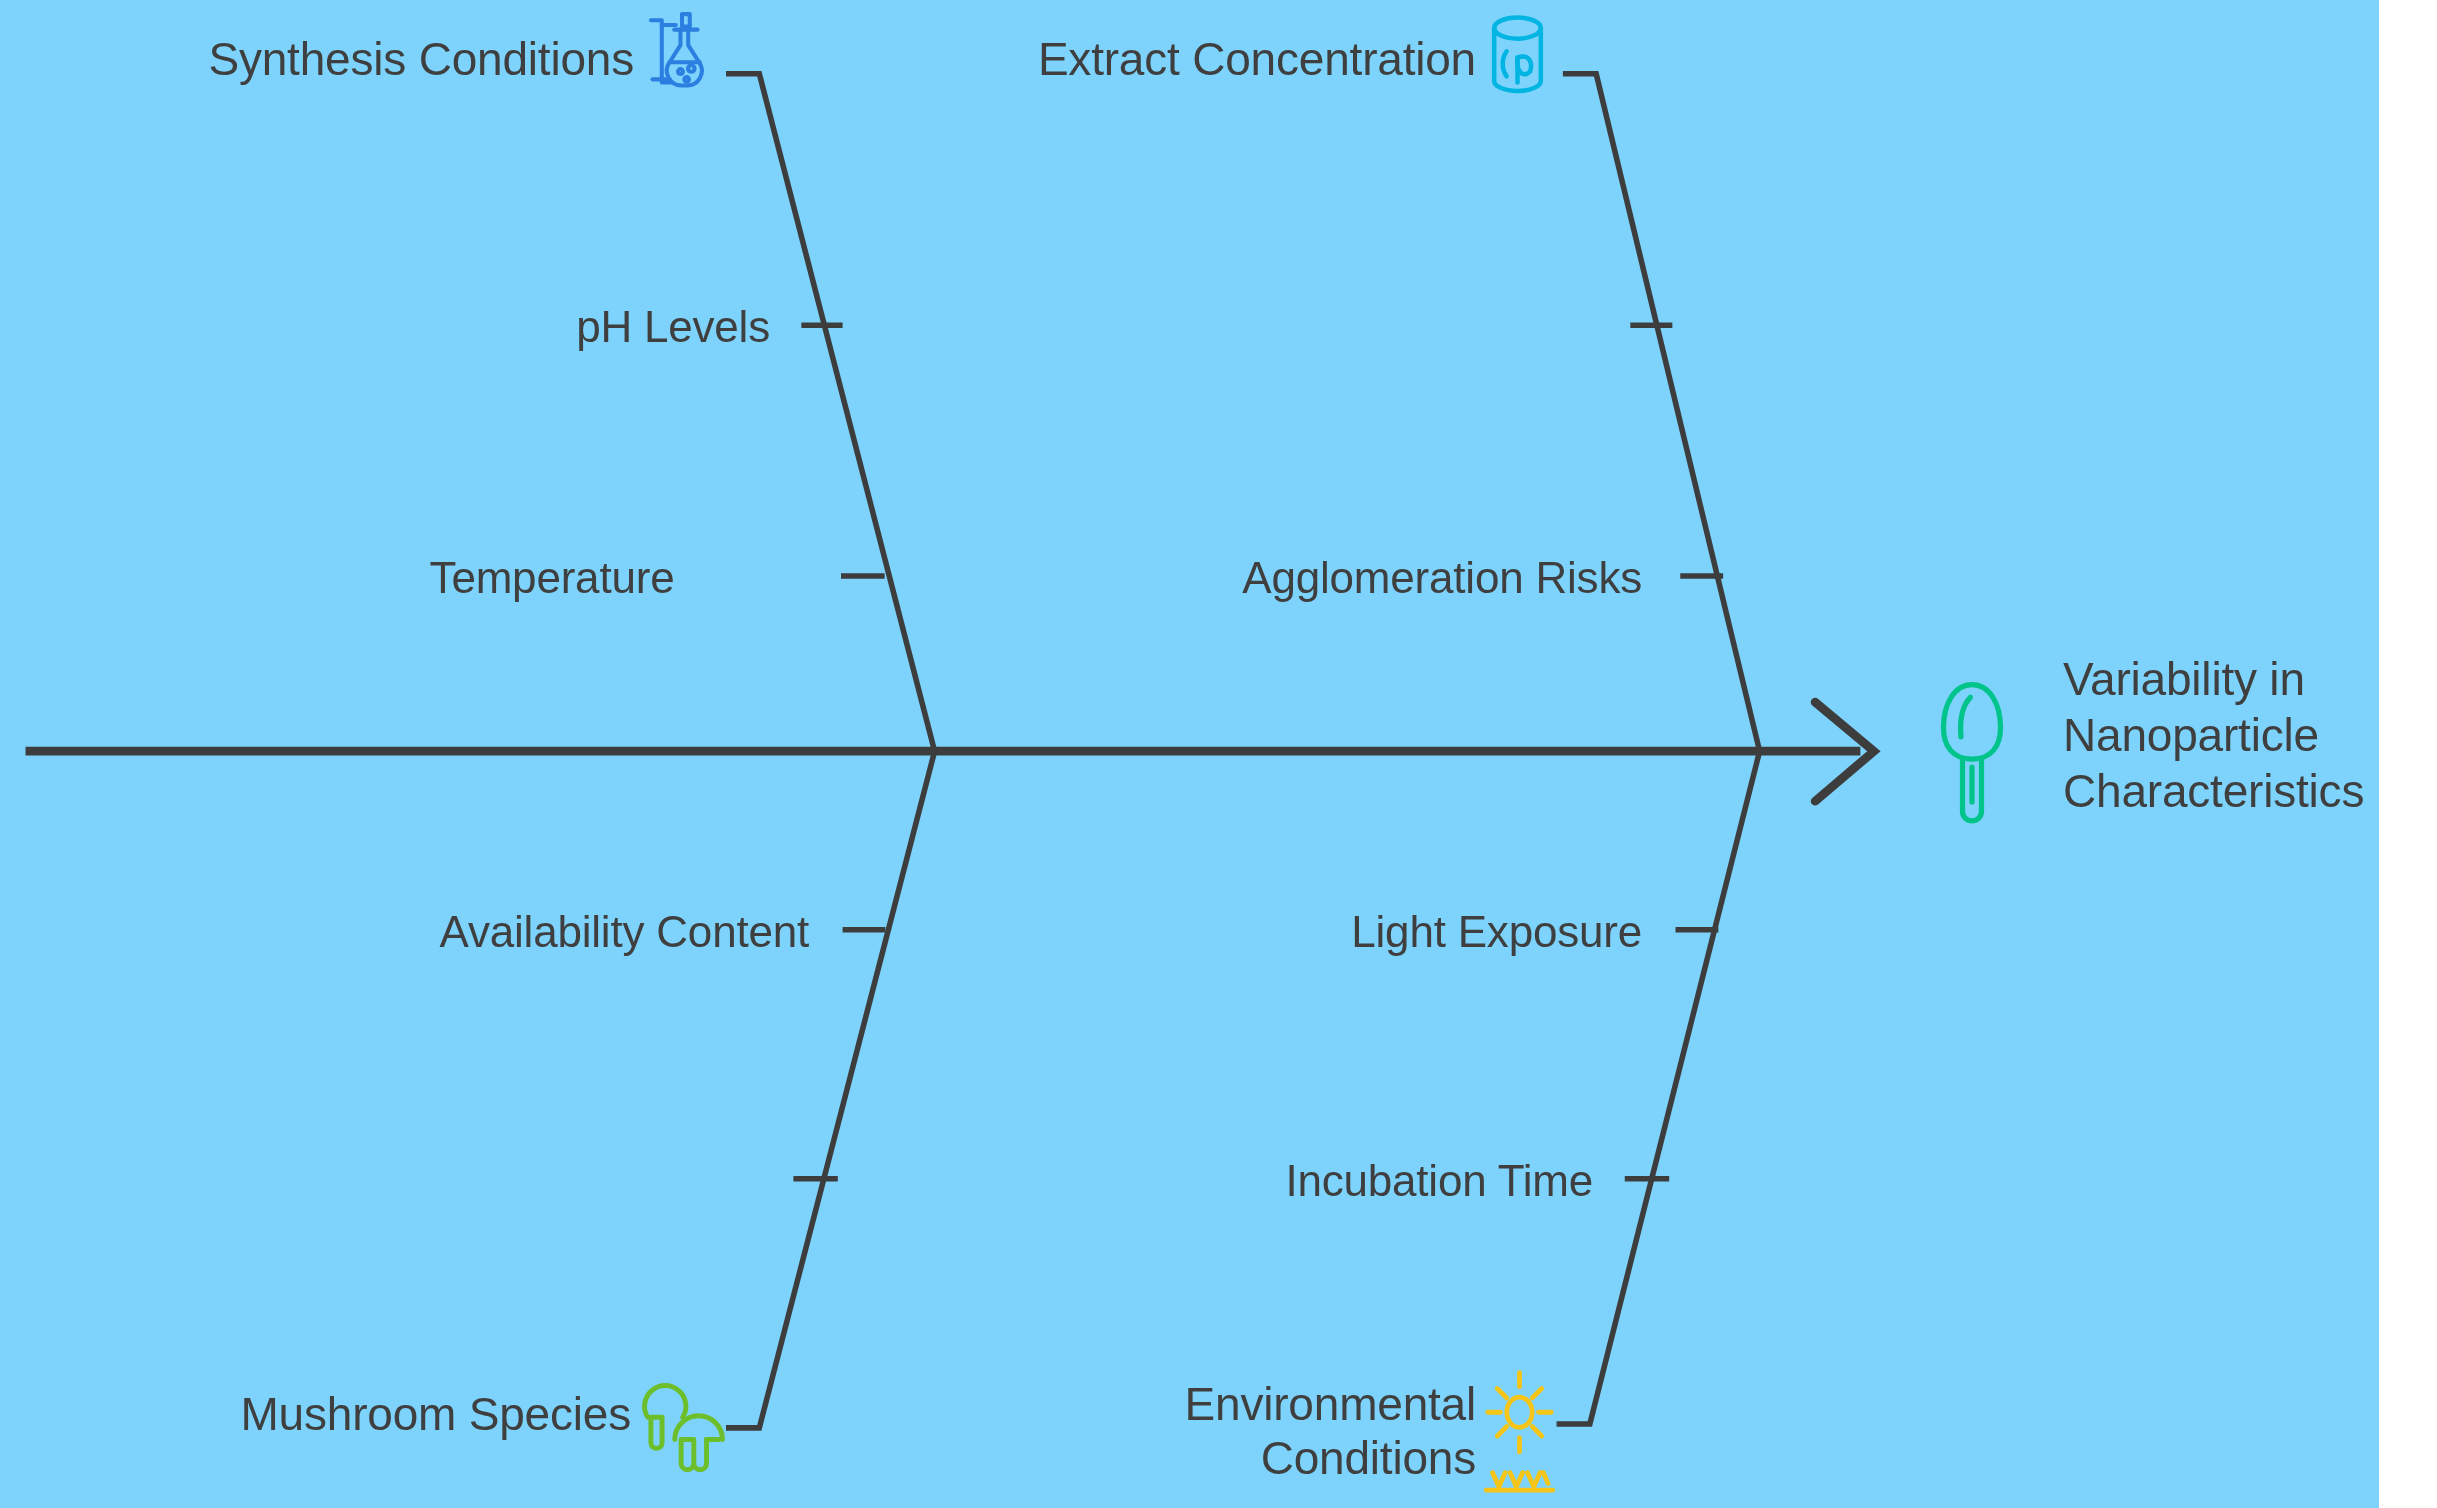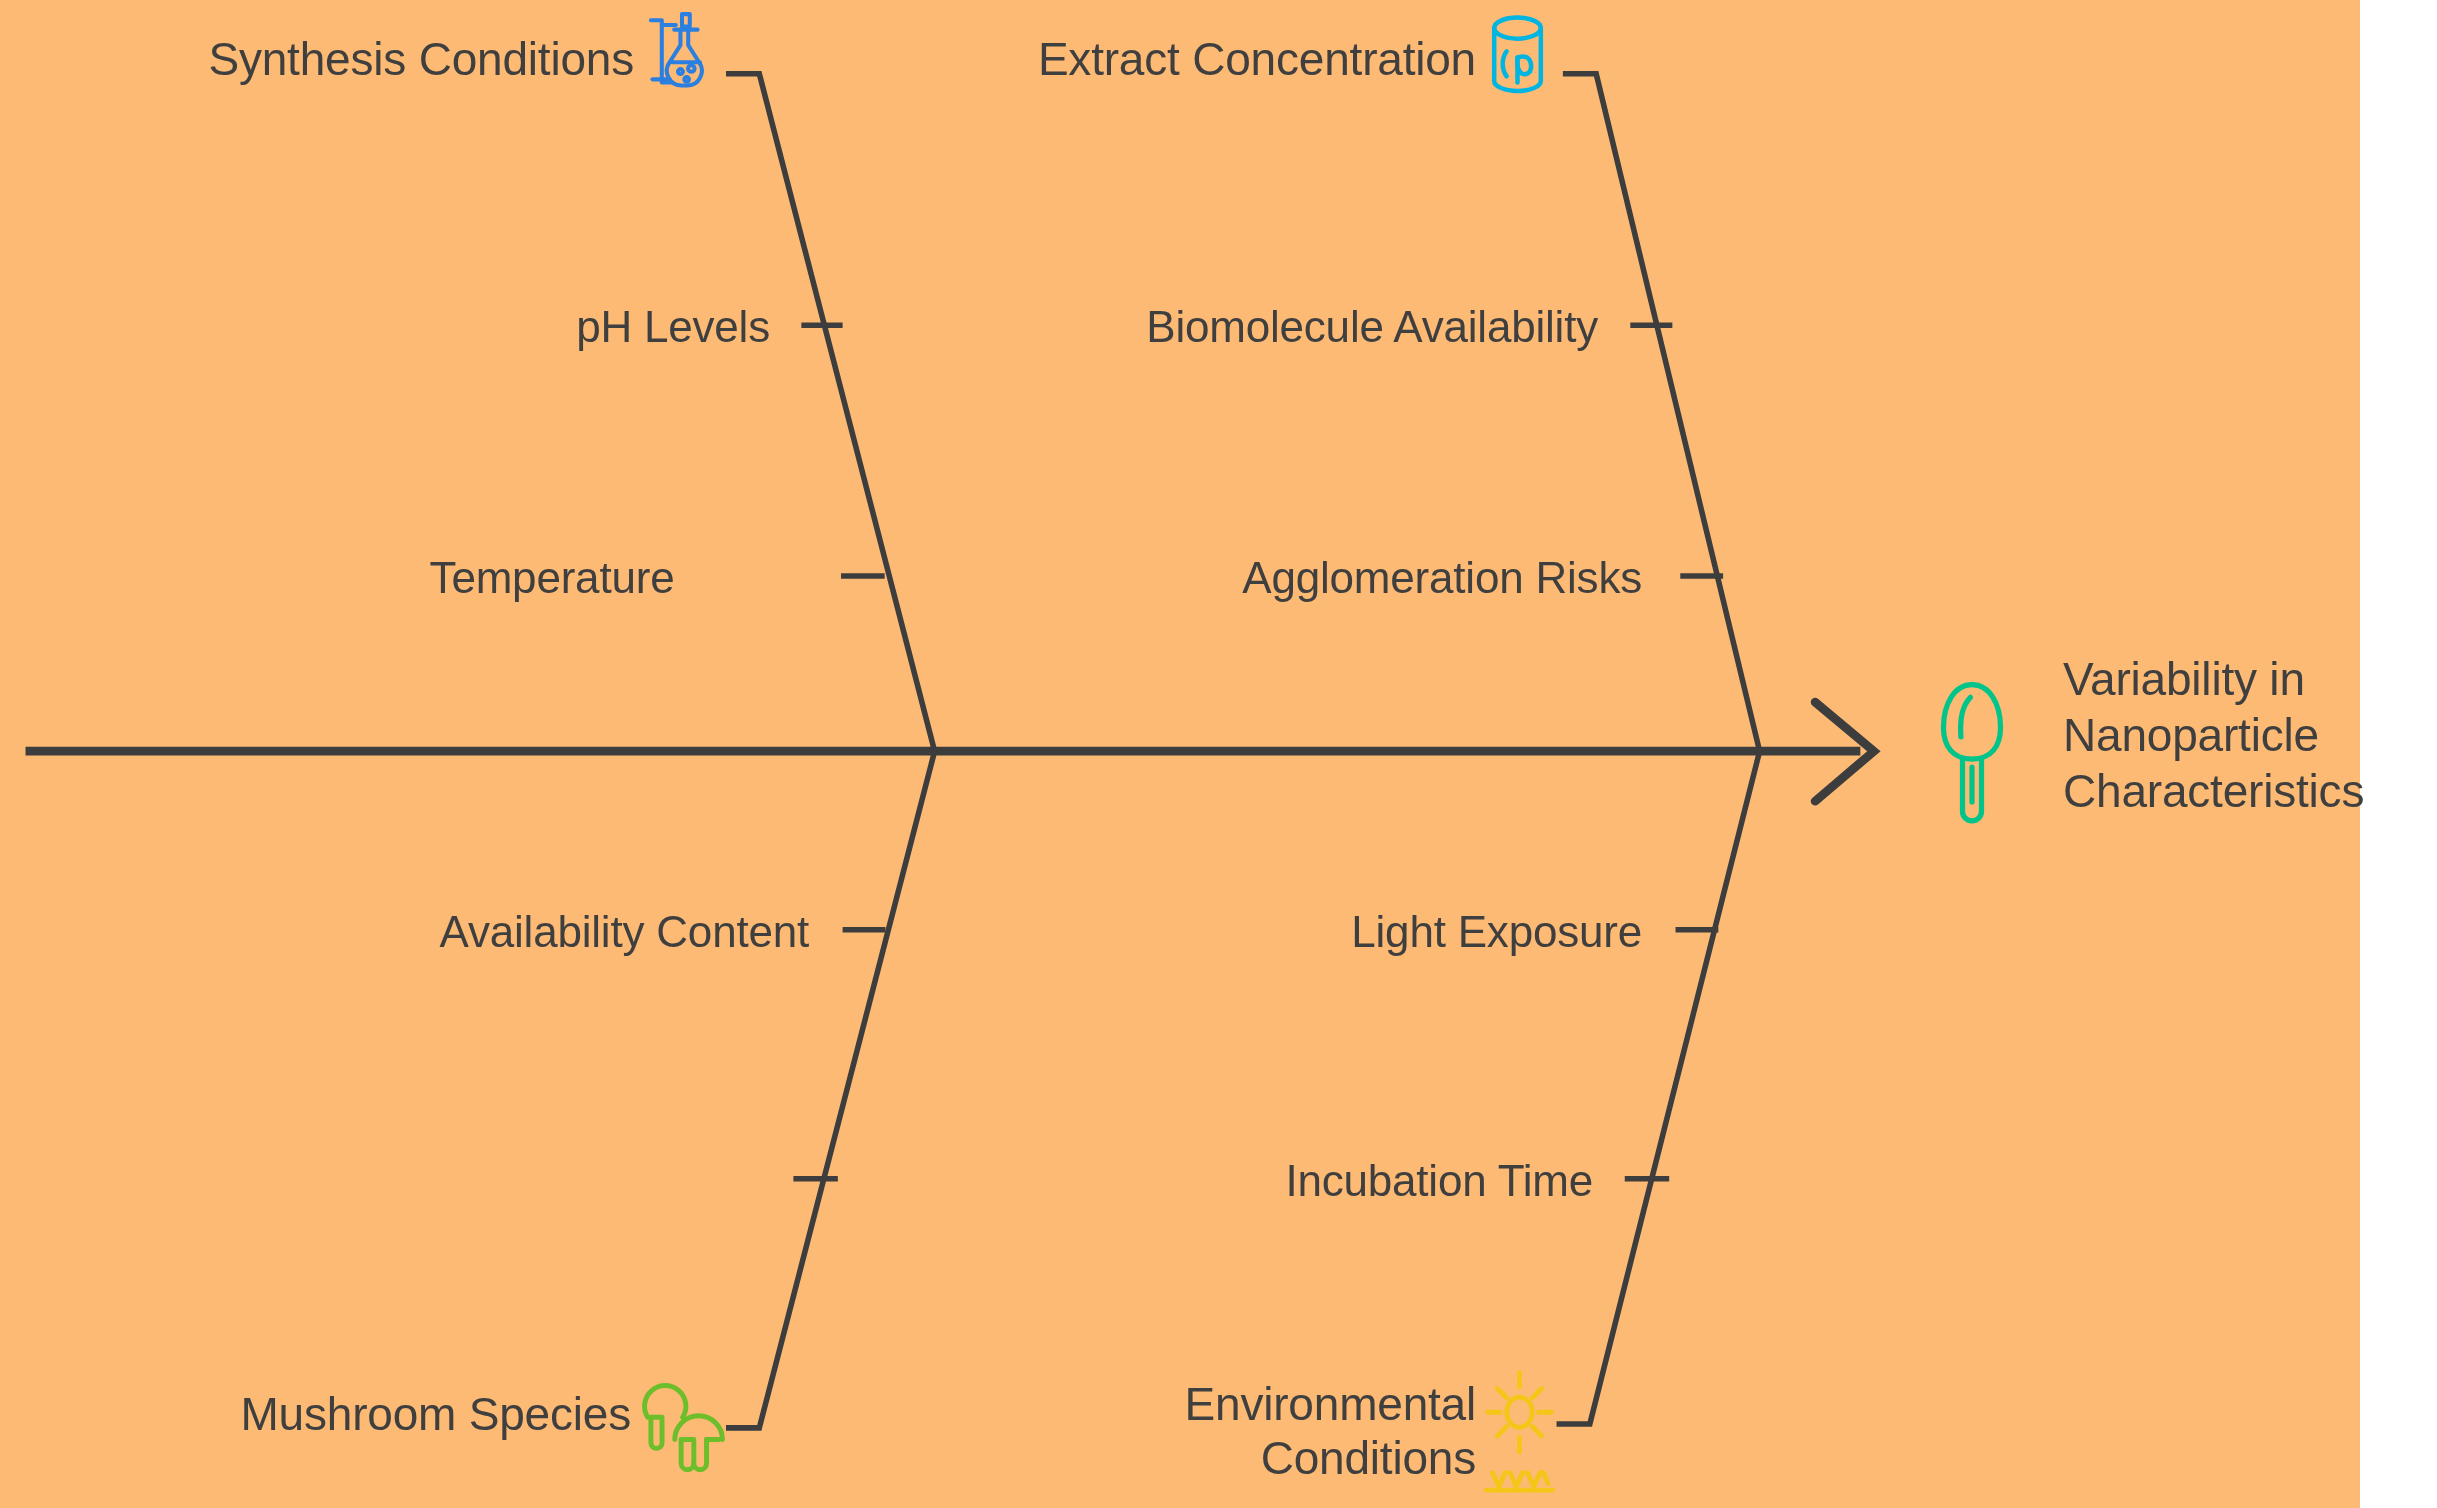--- a/index.html
+++ b/index.html
@@ -11,21 +11,22 @@
   body {
     width: 2438px;
     height: 1508px;
     overflow: hidden;
     font-family: "Liberation Sans", sans-serif;
   }
   #stage {
     position: relative;
     width: 2360px;
     height: 1508px;
-    background: #fdba74;
+    background: #7dd3fc;
+    padding-left: 19px;
   }
   #skeleton {
     position: absolute;
     left: 0;
     top: 0;
     width: 2438px;
     height: 1508px;
   }
   .lbl {
     position: absolute;
@@ -150,21 +151,20 @@
       <path d="M17 69 l4 9 l4 -9"></path>
       <path d="M28 69 l4 9 l4 -9"></path>
       <path d="M38 69 l3 7"></path>
     </svg>
   </div>
 
   <div class="lbl sub-label ra" style="left:254px; top:301px; width:516px;">pH Levels</div>
 
   <div class="lbl sub-label ra" style="left:294px; top:552px; width:516px;text-align:center;">Temperature</div>
 
-  <div class="lbl sub-label ra" style="left:916px; top:301px; width:682px;">Biomolecule Availability</div>
 
   <div class="lbl sub-label ra" style="left:960px; top:552px; width:682px;">Agglomeration Risks</div>
 
   <div class="lbl sub-label ra" style="left:182px; top:906px; width:627px;">Availability Content</div>
 
 
   <div class="lbl sub-label ra" style="left:1079px; top:906px; width:563px;">Light Exposure</div>
 
   <div class="lbl sub-label ra" style="left:1023px; top:1155px; width:570px;">Incubation Time</div>
 

